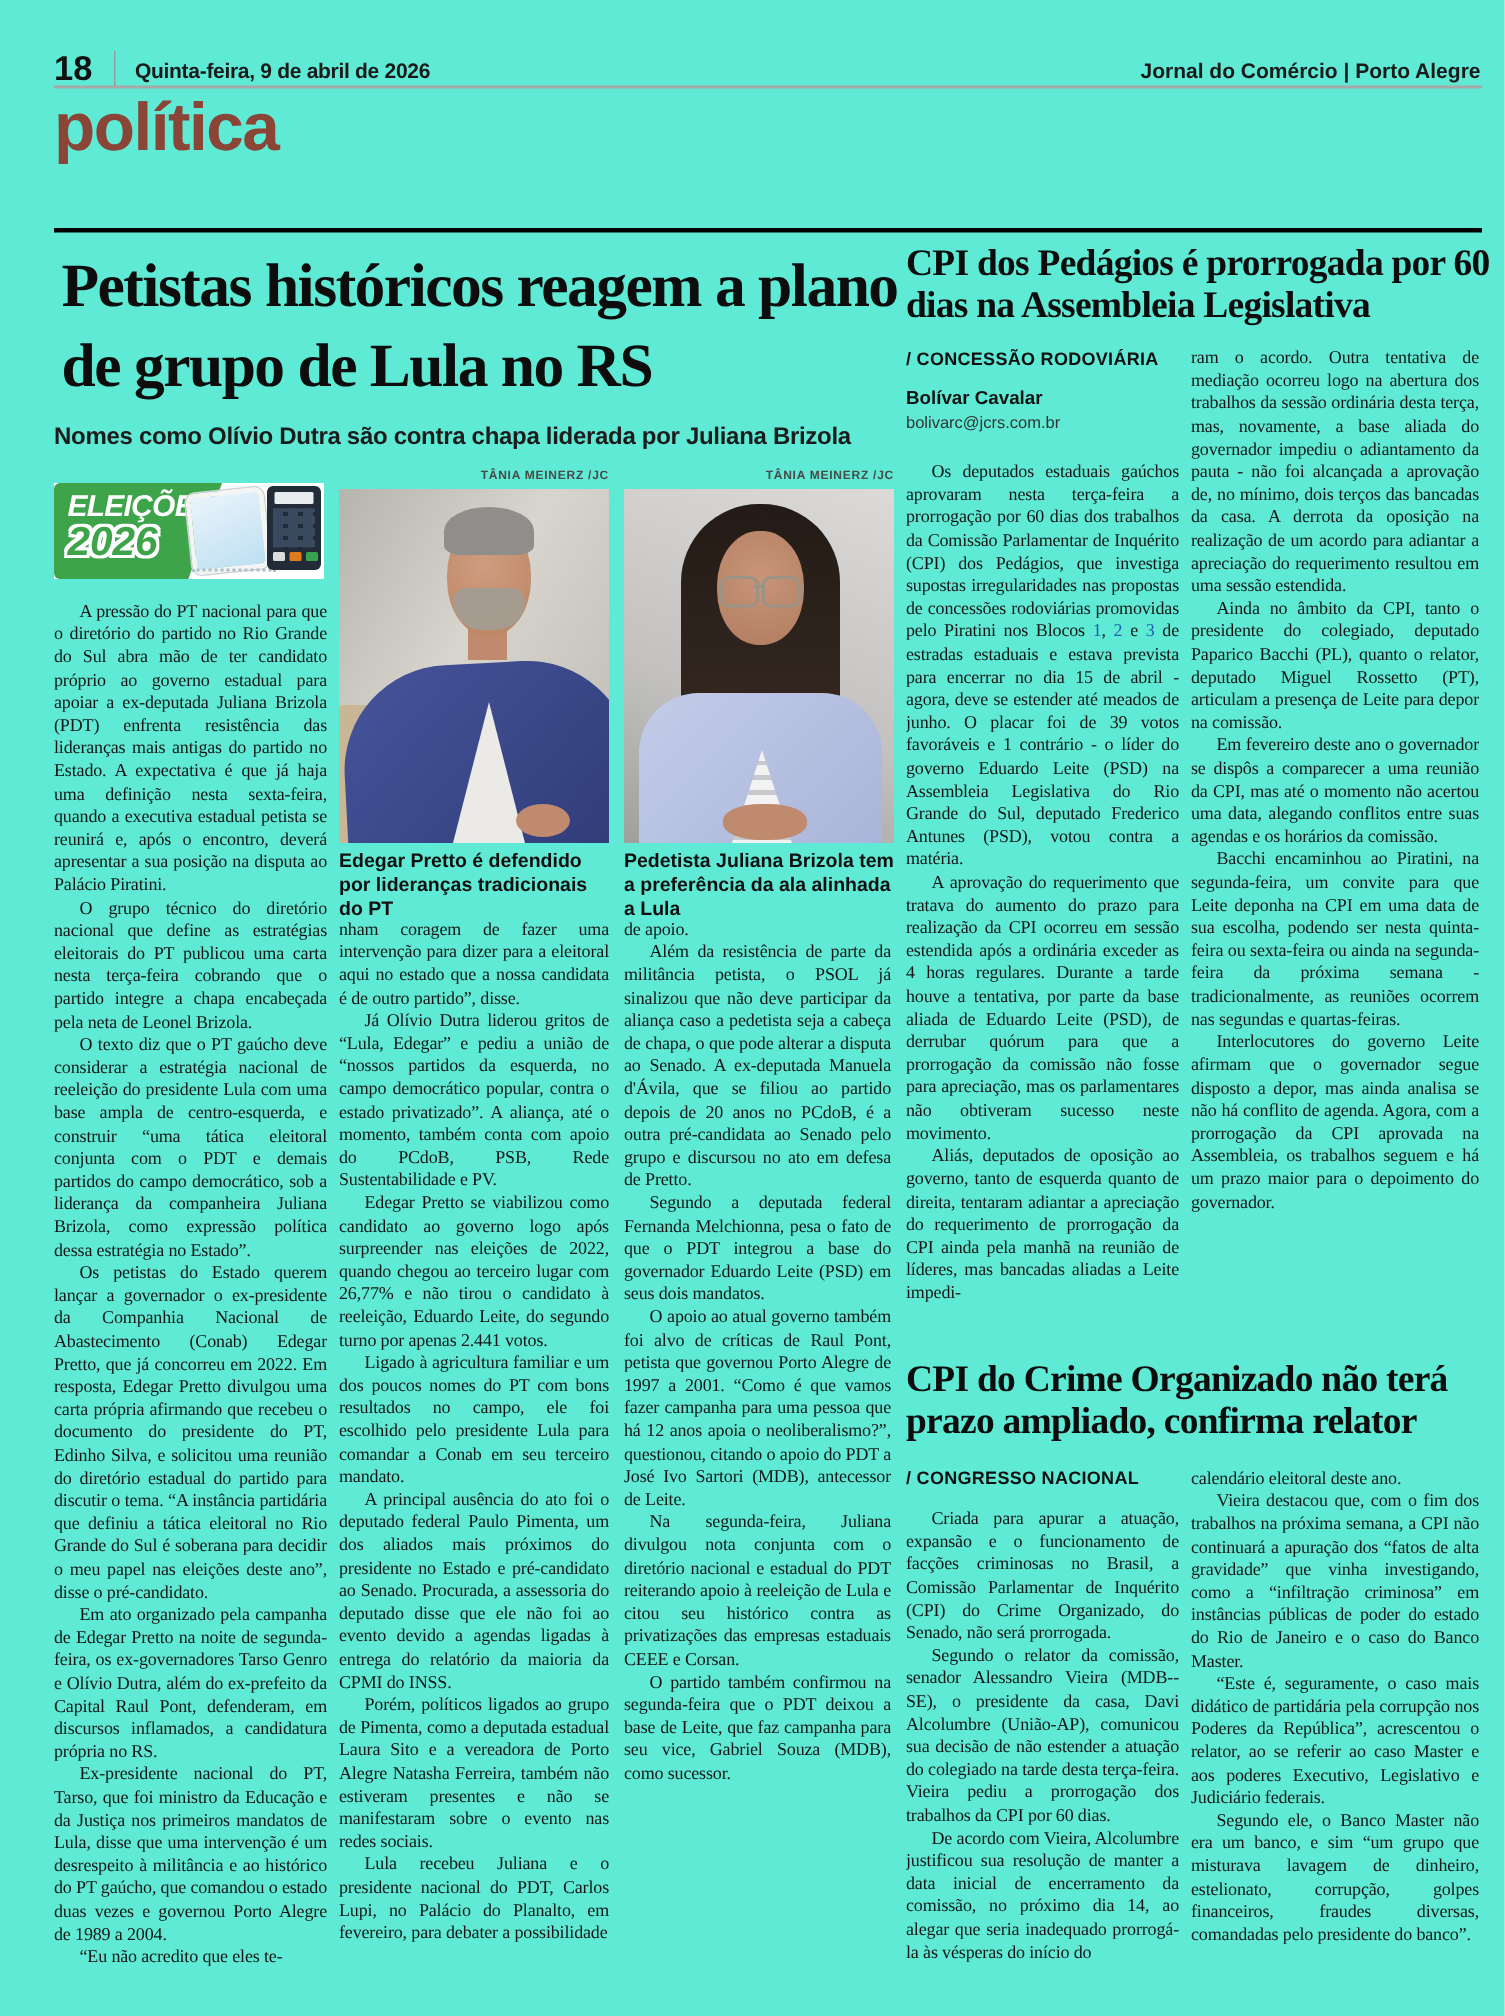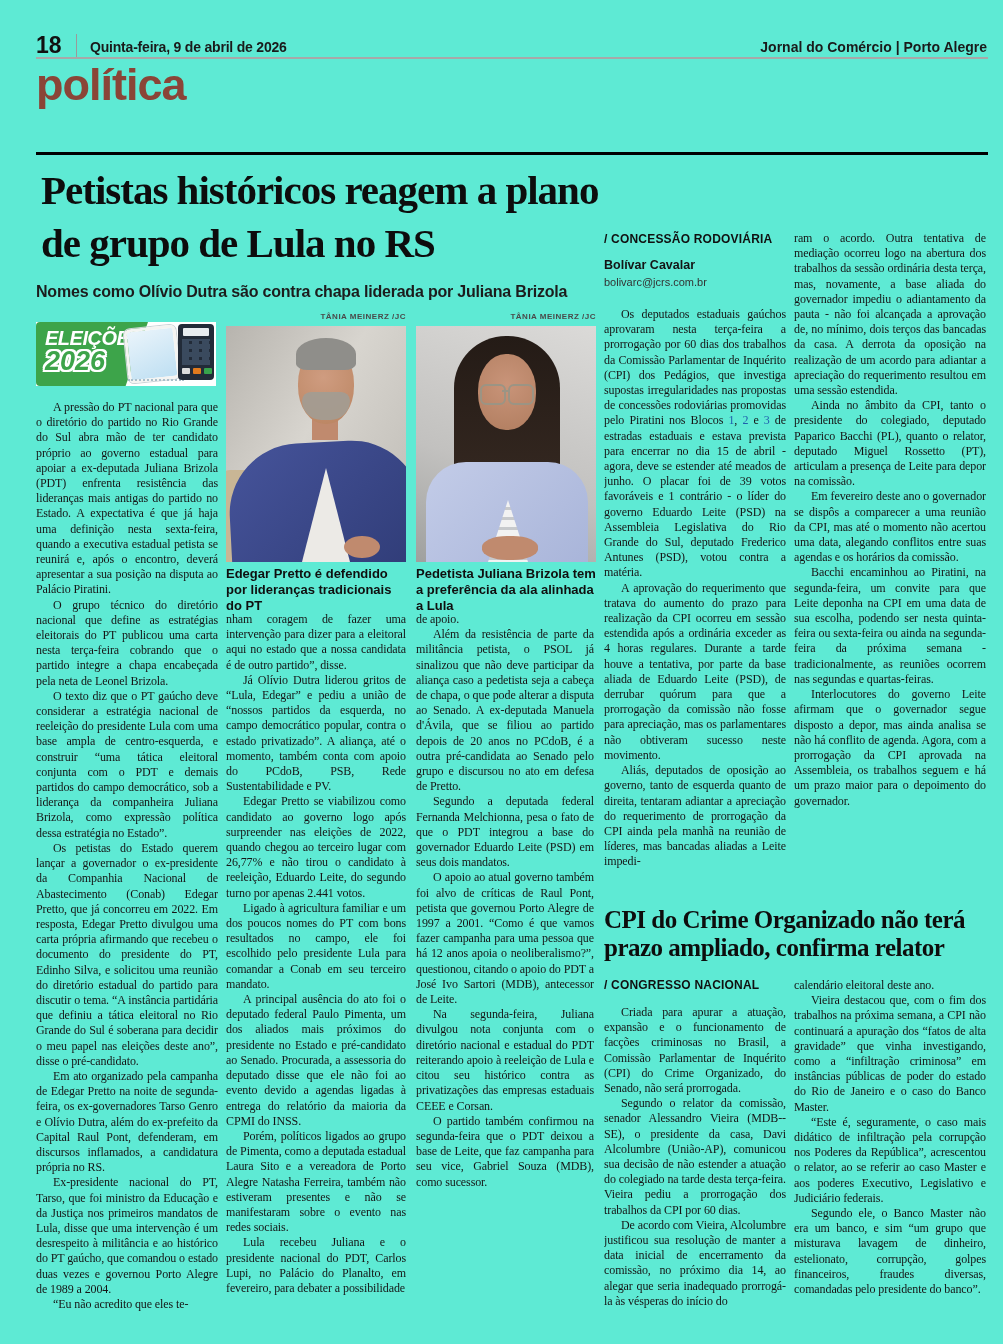--- a/index.html
+++ b/index.html
@@ -180,20 +180,21 @@
     </div>
   <div class="abs col" id="m-col3">
       <p class="para cont">de apoio.</p>
       <p class="para">Além da resistência de parte da militância petista, o PSOL já sinalizou que não deve participar da aliança caso a pedetista seja a cabeça de chapa, o que pode alterar a disputa ao Senado. A ex-deputada Manuela d'Ávila, que se filiou ao partido depois de 20 anos no PCdoB, é a outra pré-candidata ao Senado pelo grupo e discursou no ato em defesa de Pretto.</p>
       <p class="para">Segundo a deputada federal Fernanda Melchionna, pesa o fato de que o PDT integrou a base do governador Eduardo Leite (PSD) em seus dois mandatos.</p>
       <p class="para">O apoio ao atual governo também foi alvo de críticas de Raul Pont, petista que governou Porto Alegre de 1997 a 2001. “Como é que vamos fazer campanha para uma pessoa que há 12 anos apoia o neoliberalismo?”, questionou, citando o apoio do PDT a José Ivo Sartori (MDB), antecessor de Leite.</p>
       <p class="para">Na segunda-feira, Juliana divulgou nota conjunta com o diretório nacional e estadual do PDT reiterando apoio à reeleição de Lula e citou seu histórico contra as privatizações das empresas estaduais CEEE e Corsan.</p>
       <p class="para">O partido também confirmou na segunda-feira que o PDT deixou a base de Leite, que faz campanha para seu vice, Gabriel Souza (MDB), como sucessor.</p>
     </div>
 
+  <h2 class="abs cpi-headline" style="margin:0;">CPI dos Pedágios é prorrogada por 60 dias na Assembleia Legislativa</h2>
   <div class="abs kicker" id="cpi-kicker">/ CONCESSÃO RODOVIÁRIA</div>
   <div class="abs byline-name">Bolívar Cavalar</div>
   <div class="abs byline-email">bolivarc@jcrs.com.br</div>
   <div class="abs col" id="cpi-col1">
       <p class="para"><span>Os deputados estaduais gaúchos aprovaram nesta terça-feira a prorrogação por 60 dias dos trabalhos da Comissão Parlamentar de Inquérito (CPI) dos Pedágios, que investiga supostas irregularidades nas propostas de concessões rodoviárias promovidas pelo Piratini nos Blocos </span><span class="link" style="color: rgb(31, 95, 174);">1</span><span>, </span><span class="link" style="color: rgb(31, 95, 174);">2</span><span> e </span><span class="link" style="color: rgb(31, 95, 174);">3</span><span> de estradas estaduais e estava prevista para encerrar no dia 15 de abril - agora, deve se estender até meados de junho. O placar foi de 39 votos favoráveis e 1 contrário - o líder do governo Eduardo Leite (PSD) na Assembleia Legislativa do Rio Grande do Sul, deputado Frederico Antunes (PSD), votou contra a matéria.</span></p>
       <p class="para">A aprovação do requerimento que tratava do aumento do prazo para realização da CPI ocorreu em sessão estendida após a ordinária exceder as 4 horas regulares. Durante a tarde houve a tentativa, por parte da base aliada de Eduardo Leite (PSD), de derrubar quórum para que a prorrogação da comissão não fosse para apreciação, mas os parlamentares não obtiveram sucesso neste movimento.</p>
       <p class="para">Aliás, deputados de oposição ao governo, tanto de esquerda quanto de direita, tentaram adiantar a apreciação do requerimento de prorrogação da CPI ainda pela manhã na reunião de líderes, mas bancadas aliadas a Leite impedi-</p>
     </div>
   <div class="abs col" id="cpi-col2">
       <p class="para cont">ram o acordo. Outra tentativa de mediação ocorreu logo na abertura dos trabalhos da sessão ordinária desta terça, mas, novamente, a base aliada do governador impediu o adiantamento da pauta - não foi alcançada a aprovação de, no mínimo, dois terços das bancadas da casa. A derrota da oposição na realização de um acordo para adiantar a apreciação do requerimento resultou em uma sessão estendida.</p>
@@ -206,17 +207,17 @@
   <h2 class="abs crime-headline" style="margin:0;">CPI do Crime Organizado não terá prazo ampliado, confirma relator</h2>
   <div class="abs kicker" id="crime-kicker">/ CONGRESSO NACIONAL</div>
   <div class="abs col" id="crime-col1">
       <p class="para">Criada para apurar a atuação, expansão e o funcionamento de facções criminosas no Brasil, a Comissão Parlamentar de Inquérito (CPI) do Crime Organizado, do Senado, não será prorrogada.</p>
       <p class="para">Segundo o relator da comissão, senador Alessandro Vieira (MDB--SE), o presidente da casa, Davi Alcolumbre (União-AP), comunicou sua decisão de não estender a atuação do colegiado na tarde desta terça-feira. Vieira pediu a prorrogação dos trabalhos da CPI por 60 dias.</p>
       <p class="para">De acordo com Vieira, Alcolumbre justificou sua resolução de manter a data inicial de encerramento da comissão, no próximo dia 14, ao alegar que seria inadequado prorrogá-la às vésperas do início do</p>
     </div>
   <div class="abs col" id="crime-col2">
       <p class="para cont">calendário eleitoral deste ano.</p>
       <p class="para">Vieira destacou que, com o fim dos trabalhos na próxima semana, a CPI não continuará a apuração dos “fatos de alta gravidade” que vinha investigando, como a “infiltração criminosa” em instâncias públicas de poder do estado do Rio de Janeiro e o caso do Banco Master.</p>
-      <p class="para">“Este é, seguramente, o caso mais didático de infiltração pela corrupção nos Poderes da República”, acrescentou o relator, ao se referir ao caso Master e aos poderes Executivo, Legislativo e Judiciário federais.</p>
+      <p class="para">“Este é, seguramente, o caso mais didático de partidária pela corrupção nos Poderes da República”, acrescentou o relator, ao se referir ao caso Master e aos poderes Executivo, Legislativo e Judiciário federais.</p>
       <p class="para">Segundo ele, o Banco Master não era um banco, e sim “um grupo que misturava lavagem de dinheiro, estelionato, corrupção, golpes financeiros, fraudes diversas, comandadas pelo presidente do banco”.</p>
     </div>
 
 </div>
 
 </body></html>

